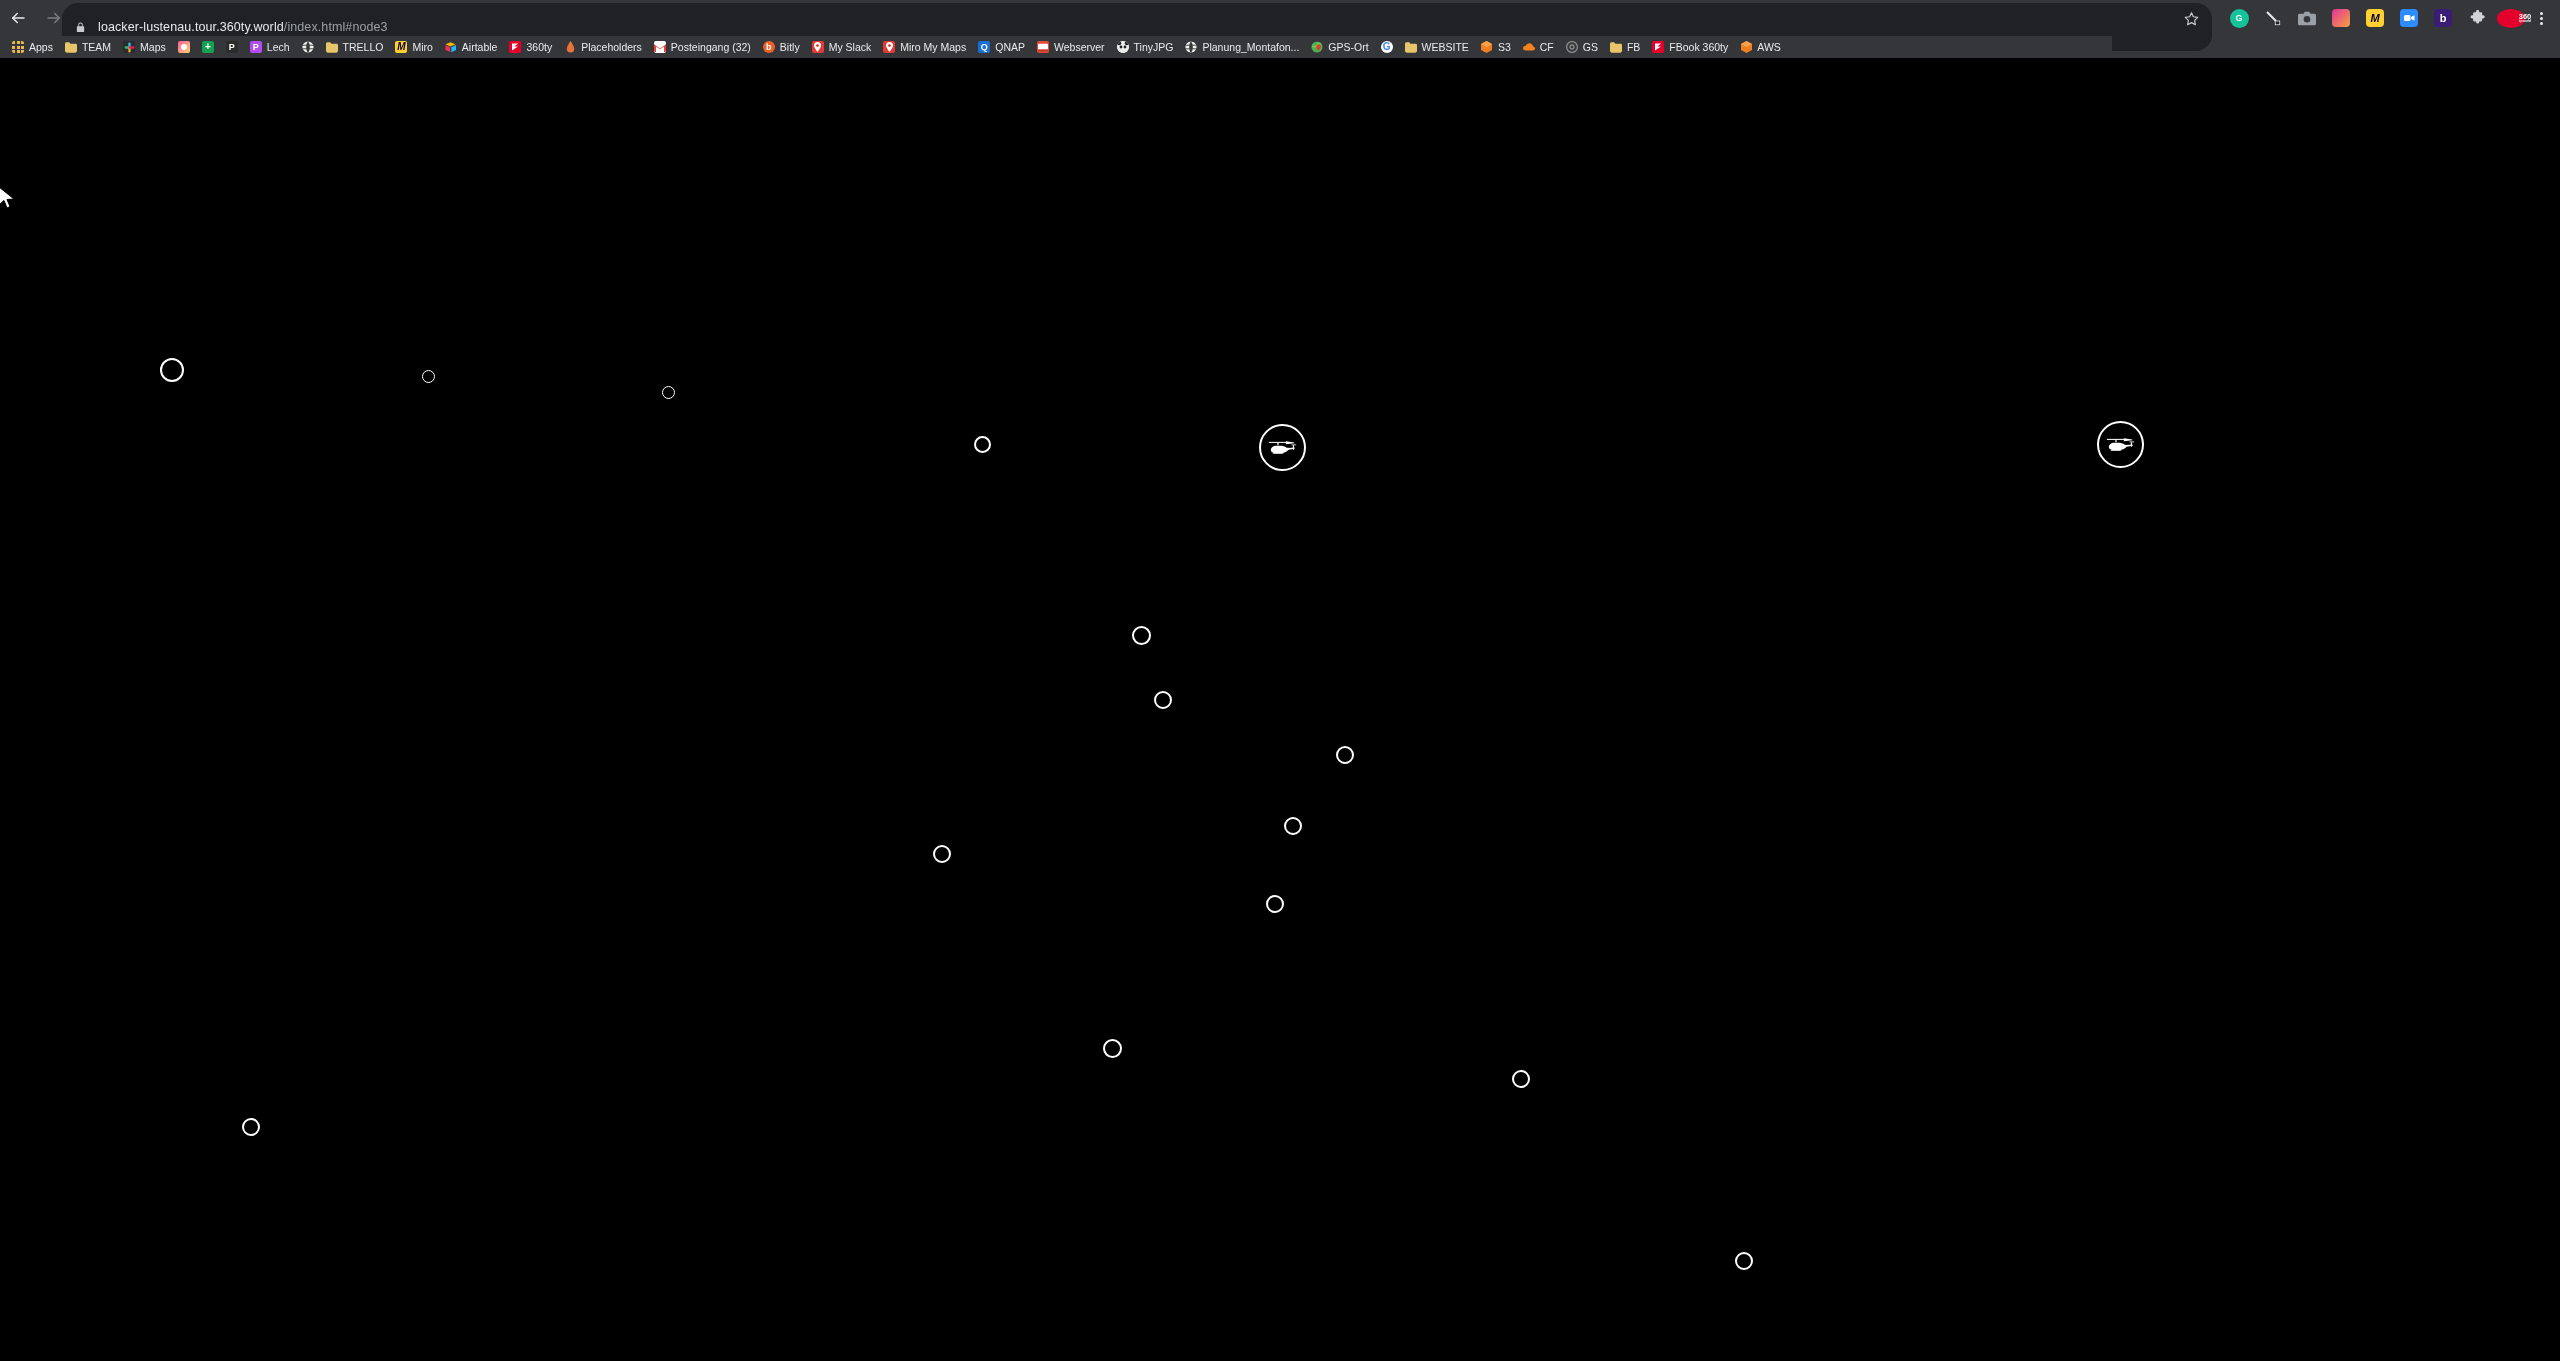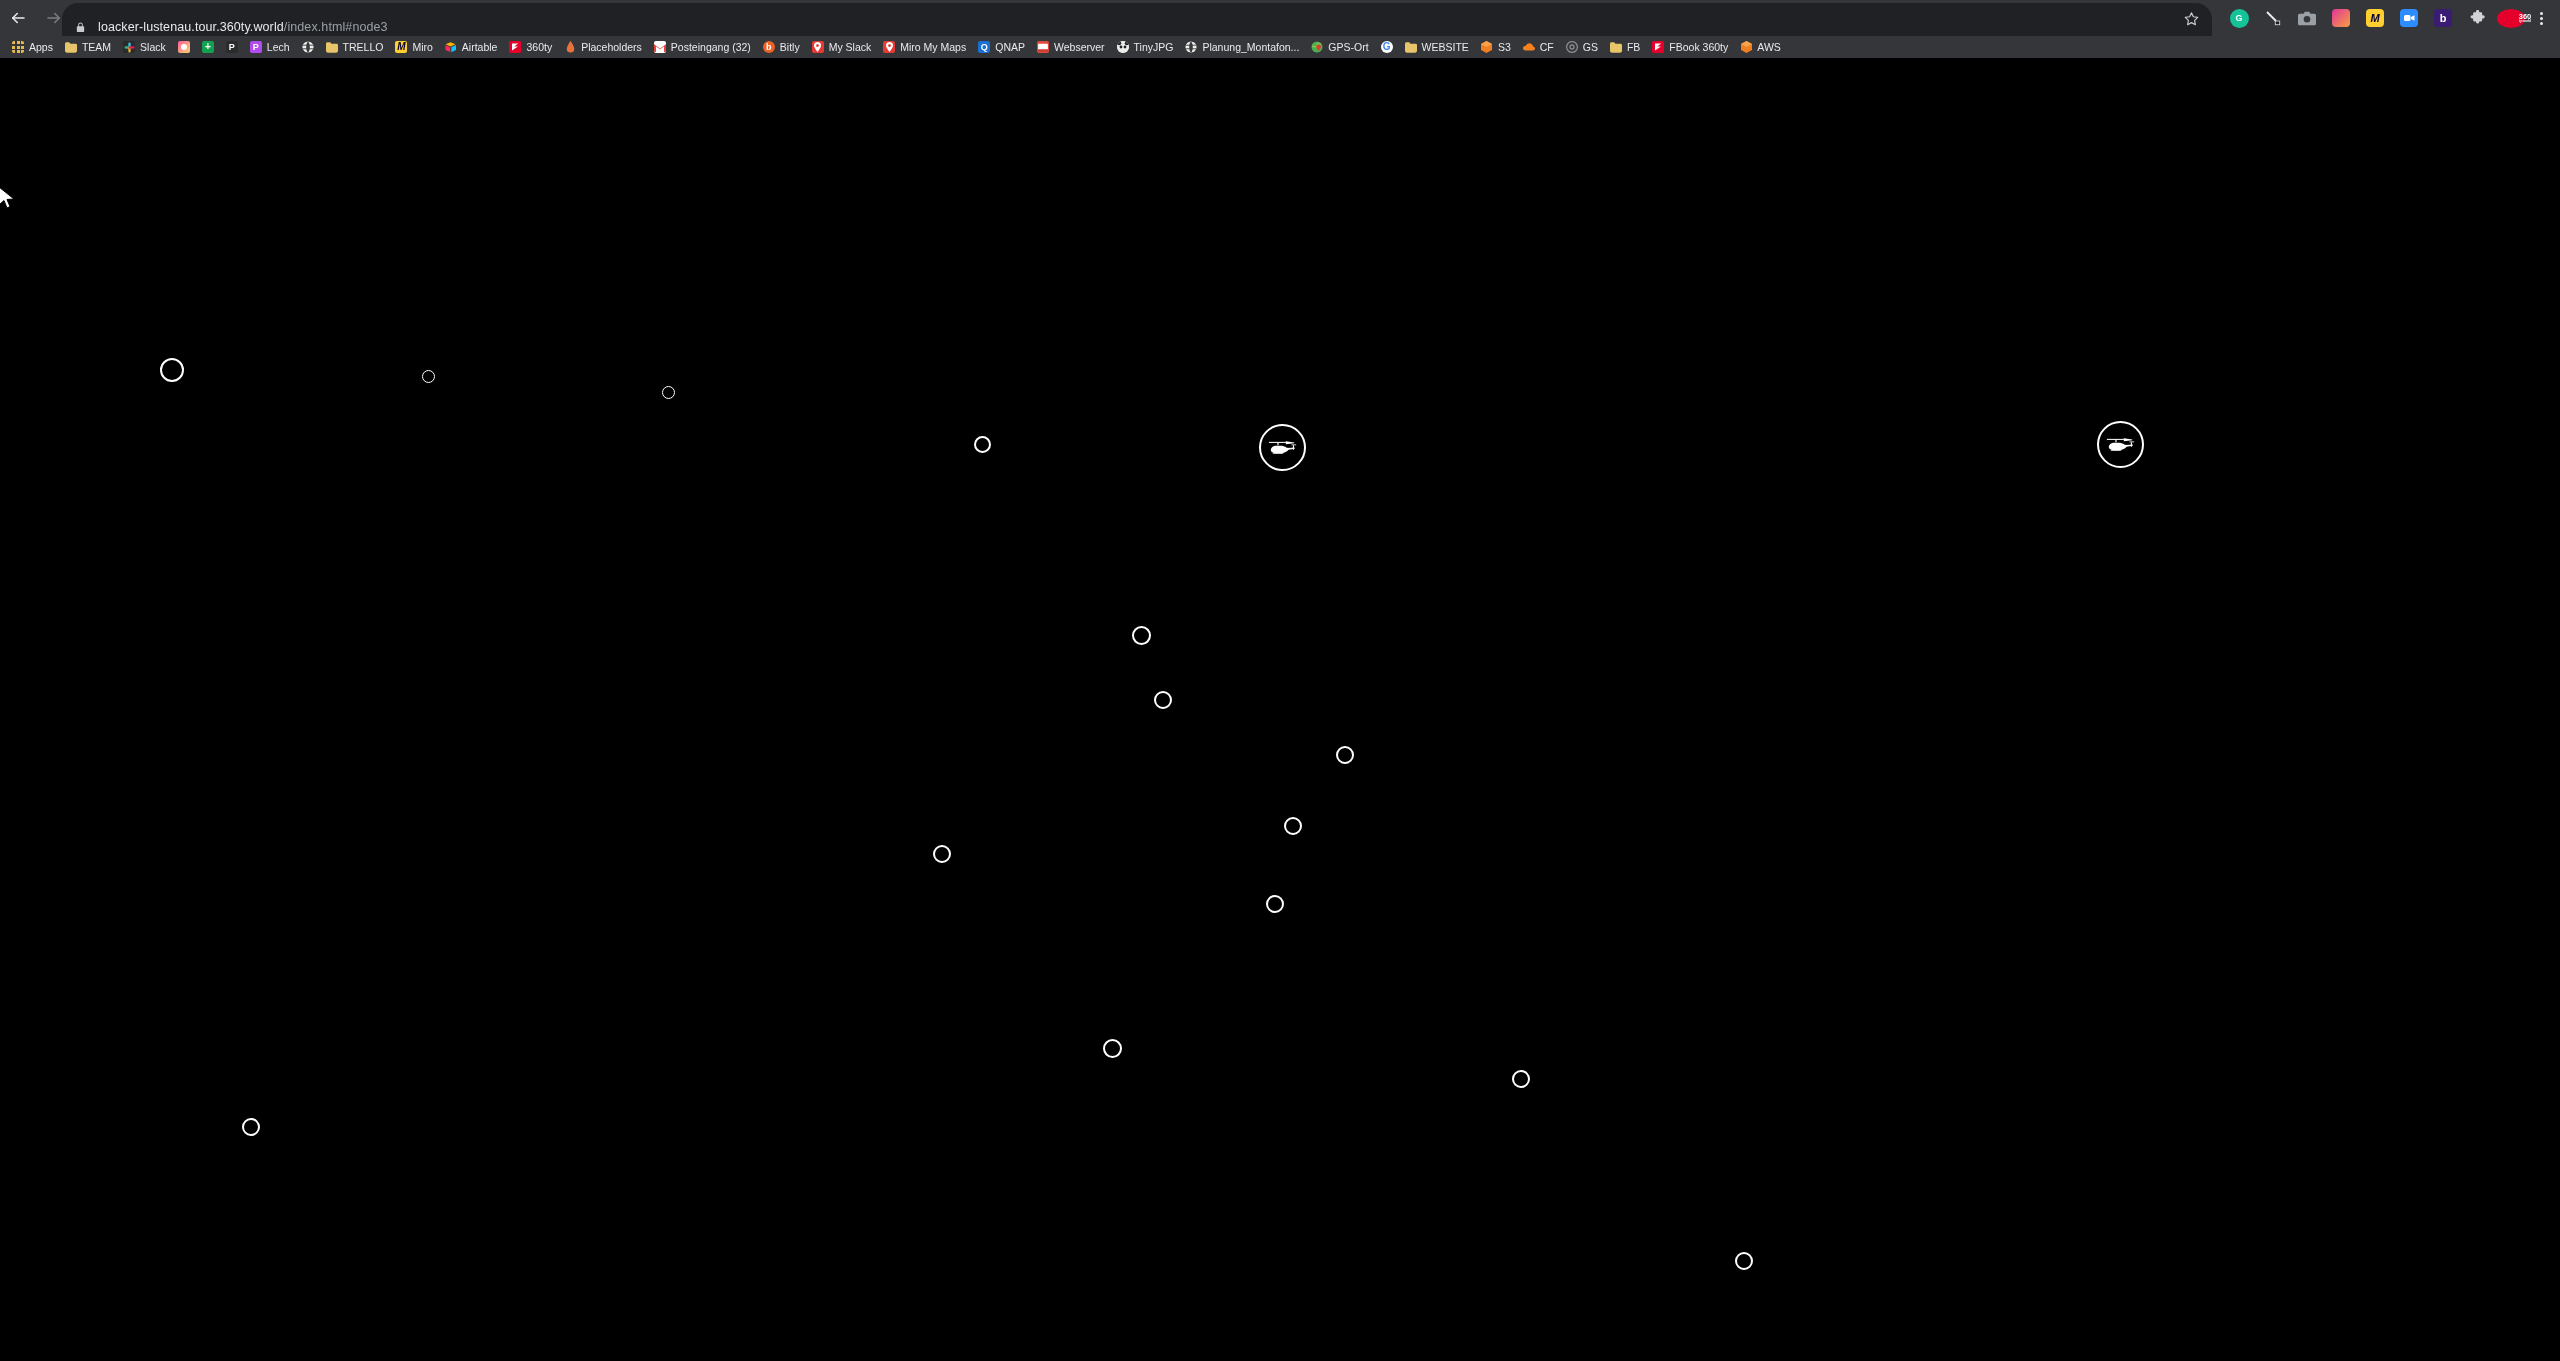--- a/index.html
+++ b/index.html
@@ -71,21 +71,21 @@
     width:19px; height:19px; border-radius:50%;
     display:flex; align-items:center; justify-content:center;
     font-size:9px; font-weight:bold; color:#fff;
   }
   #menu-dots { width:26px; display:flex; flex-direction:column; align-items:center; gap:2px; }
   #menu-dots i { width:3px; height:3px; background:#e8eaed; border-radius:50%; display:block; }
 
   
   #bookmarks-bar {
     position:absolute; top:36px; left:0;
-    width:2560px; height:22px;
+    width:2112px; height:22px;
     background:#35363a;
     display:flex; align-items:center;
     padding-left:6px;
     overflow:hidden;
   }
   .bm {
     display:flex; align-items:center;
     height:20px; padding:0 6px;
     flex:0 0 auto; border-radius:3px;
   }
@@ -252,21 +252,21 @@
       </div>
       <div class="bm">
         <span class="fav" style="background: rgb(43, 43, 43);">
           <svg width="11" height="11" viewBox="0 0 24 24">
             <rect x="9.5" y="1" width="5" height="13" rx="2.5" fill="#36c5f0"></rect>
             <rect x="1" y="9.5" width="13" height="5" rx="2.5" fill="#2eb67d"></rect>
             <rect x="9.5" y="10" width="5" height="13" rx="2.5" fill="#ecb22e"></rect>
             <rect x="10" y="9.5" width="13" height="5" rx="2.5" fill="#e01e5a"></rect>
           </svg>
         </span>
-        <span class="bm-label">Slack</span>
+        <span class="bm-label">Maps</span>
       </div>
       <div class="bm">
         <span class="fav" style="background: linear-gradient(135deg, rgb(255, 92, 157), rgb(255, 214, 110));">
           <span style="width:6px;height:6px;border-radius:50%;background:#fff;display:block;"></span>
         </span>
       </div>
       <div class="bm">
         <span class="fav" style="background: rgb(18, 161, 80);">
           <span style="color:#fff;font-size:10px;font-weight:bold;line-height:1;">+</span>
         </span>

